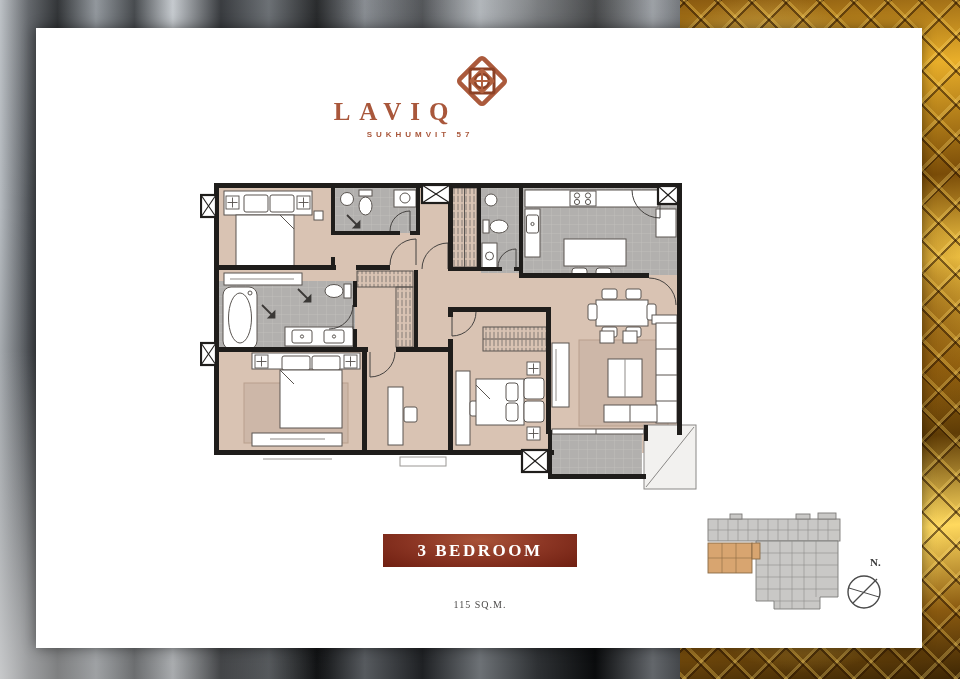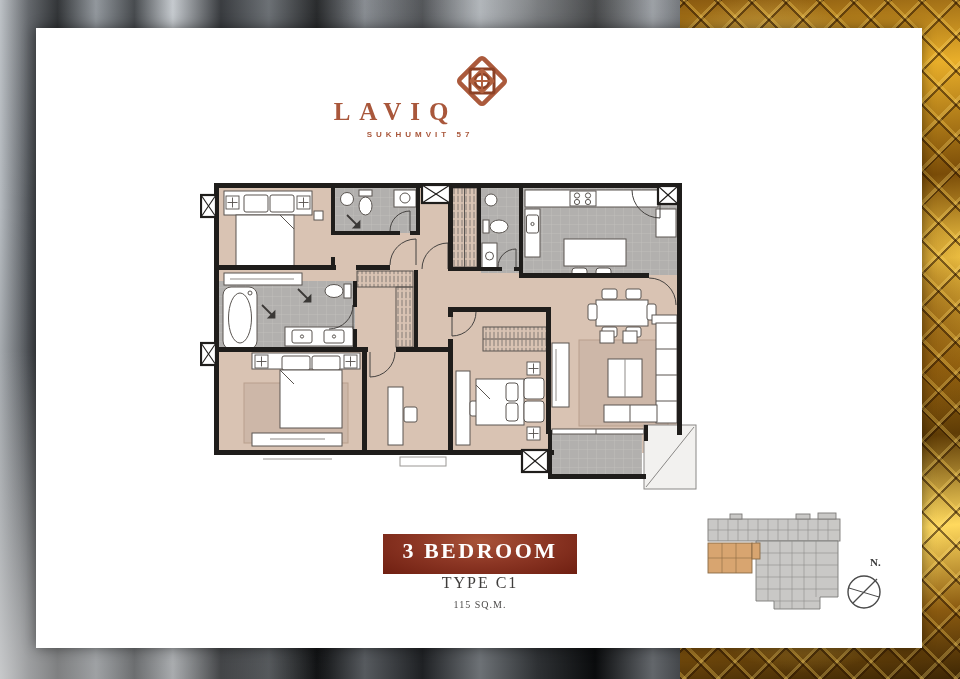--- a/index.html
+++ b/index.html
@@ -47,24 +47,24 @@
     font-size:25px;font-weight:700;color:#a9573b;
     letter-spacing:9px;text-indent:9px;
   }
   .brand-tagline{
     position:absolute;left:0;top:102px;width:764px;text-align:center;
     font-family:"Liberation Sans","DejaVu Sans",sans-serif;
     font-size:8px;font-weight:700;color:#a9573b;letter-spacing:4px;text-indent:4px;
   }
   .floorplan{position:absolute;left:164px;top:151px;width:500px;height:312px;}
   .banner{
-    position:absolute;left:347px;top:506px;width:194px;height:40px;
+    position:absolute;left:347px;top:506px;width:194px;height:33px;
     background:radial-gradient(ellipse at 50% 18%, #a85338 0%, #8c3624 48%, #6f1f11 100%);
     color:#fff;text-align:center;line-height:33px;
-    font-size:22px;font-weight:700;letter-spacing:2.5px;
+    font-size:17px;font-weight:700;letter-spacing:2.5px;
   }
   .type-label{
     position:absolute;left:347px;top:546px;width:194px;text-align:center;
     font-size:16px;color:#3f3d3c;letter-spacing:2px;
   }
   .area-label{
     position:absolute;left:347px;top:571px;width:194px;text-align:center;
     font-size:10px;color:#4c4a49;letter-spacing:1px;
   }
   .keyplan{position:absolute;left:664px;top:477px;width:150px;height:112px;}
@@ -366,21 +366,20 @@
           <use href="#lt" x="97" y="17"></use>
       <use href="#lt" x="55" y="176"></use>
           <use href="#lt" x="144" y="176"></use>
       <use href="#lt" x="327" y="183"></use>
           <use href="#lt" x="327" y="248"></use>
     </g>
   </svg>
   </div>
 
   <div class="banner">3 BEDROOM</div>
-  <div class="type-label">TYPE C1</div>
   <div class="area-label">115 SQ.M.</div>
 
   <div class="keyplan">
     <svg width="150" height="112" viewBox="0 0 150 112">
       <g fill="#c9c8c6" stroke="#7c7a78" stroke-width="0.9">
         <rect x="8" y="14" width="132" height="22"></rect>
         <rect x="30" y="9" width="12" height="5"></rect>
         <rect x="96" y="9" width="14" height="5"></rect>
         <rect x="118" y="8" width="18" height="6"></rect>
         <path d="M56,36 L138,36 L138,92 L120,92 L120,104 L74,104 L74,96 L56,96 Z"></path>

